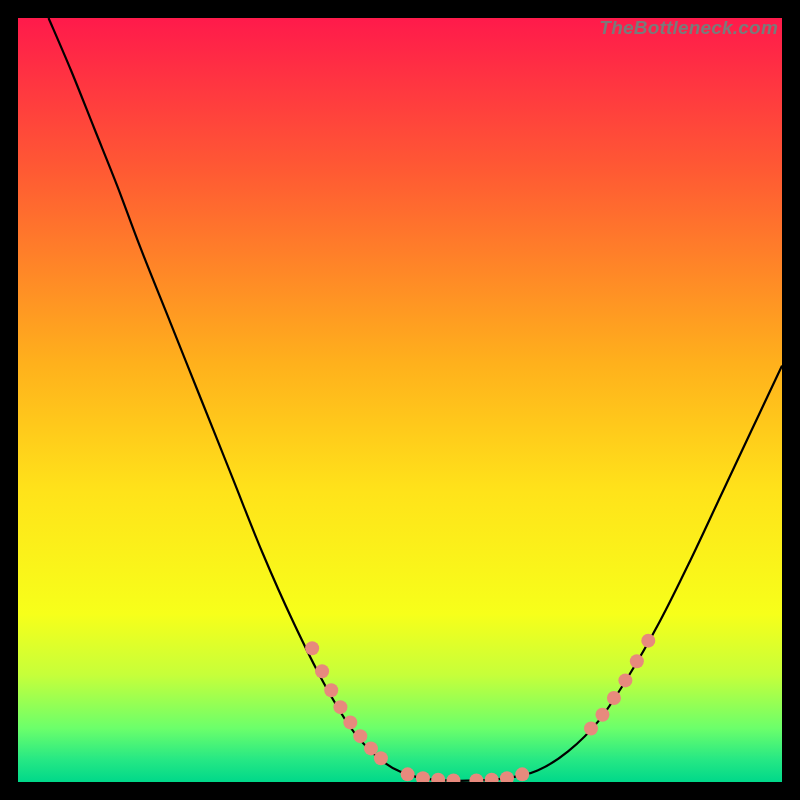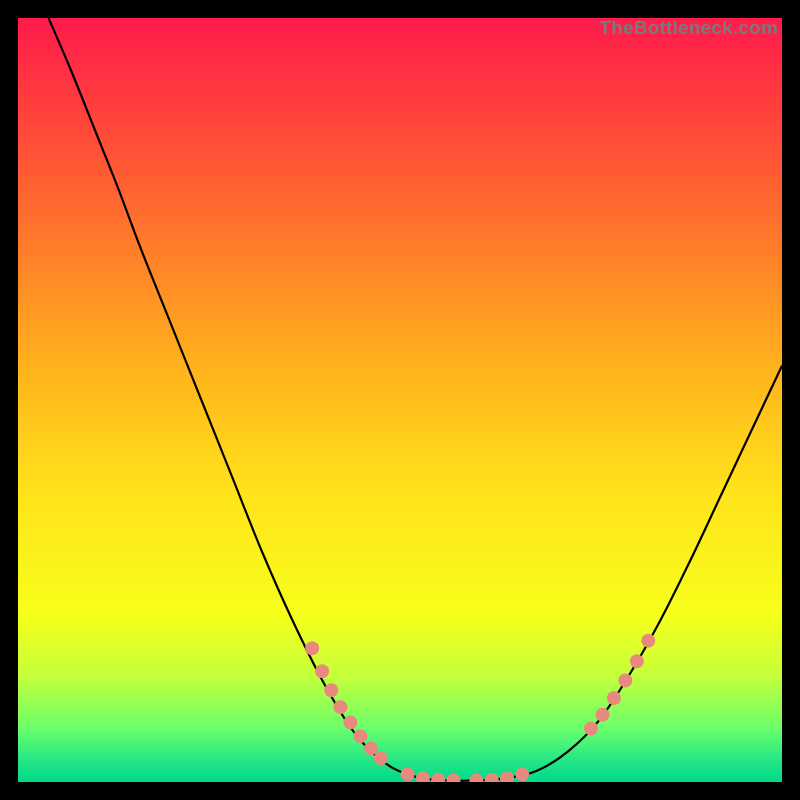--- a/index.html
+++ b/index.html
@@ -4,20 +4,21 @@
 <style>
   * { margin: 0; padding: 0; box-sizing: border-box; }
   html, body { width: 800px; height: 800px; background: #000; overflow: hidden; }
   .frame {
     position: absolute;
     left: 18px;
     top: 18px;
     width: 764px;
     height: 764px;
     background: #000;
+    font-style: italic;
   }
   .plot-area {
     position: absolute;
     left: 0;
     top: 0;
     width: 764px;
     height: 764px;
   }
   .watermark {
     position: absolute;

